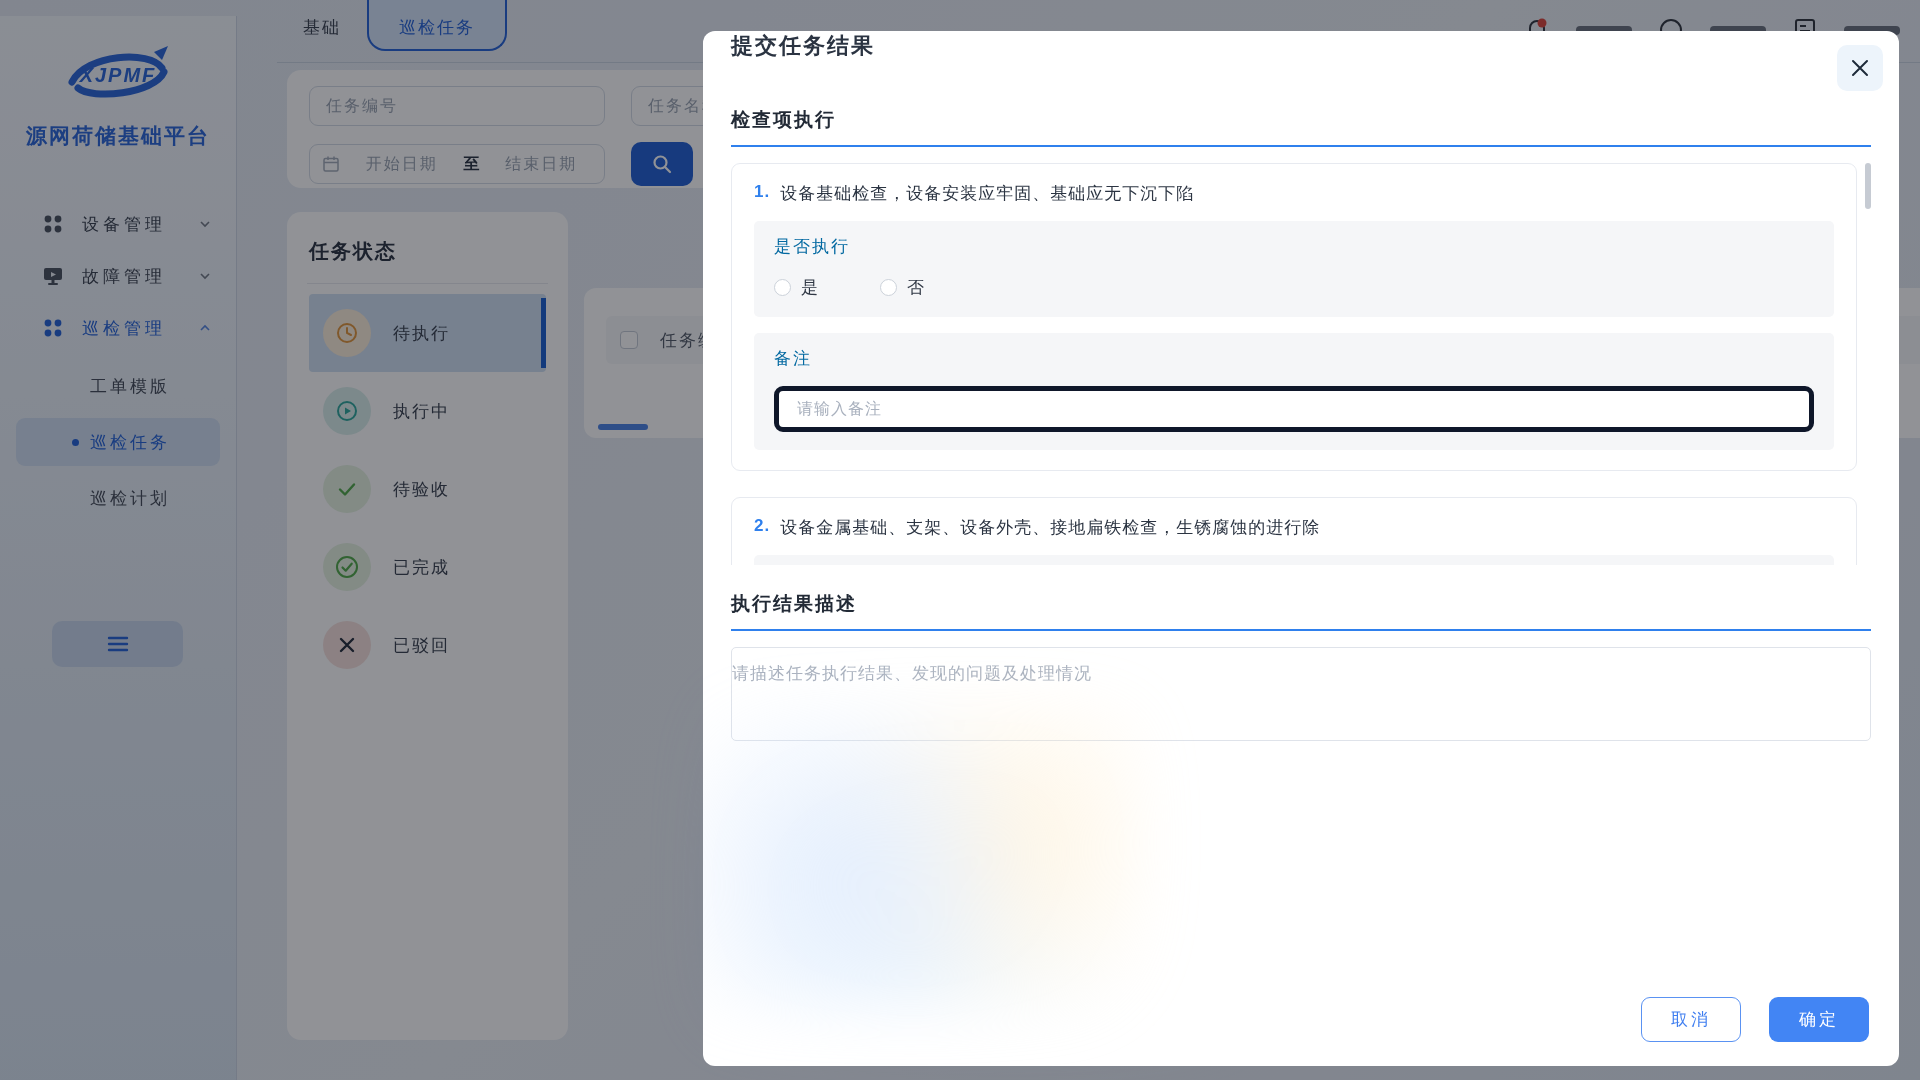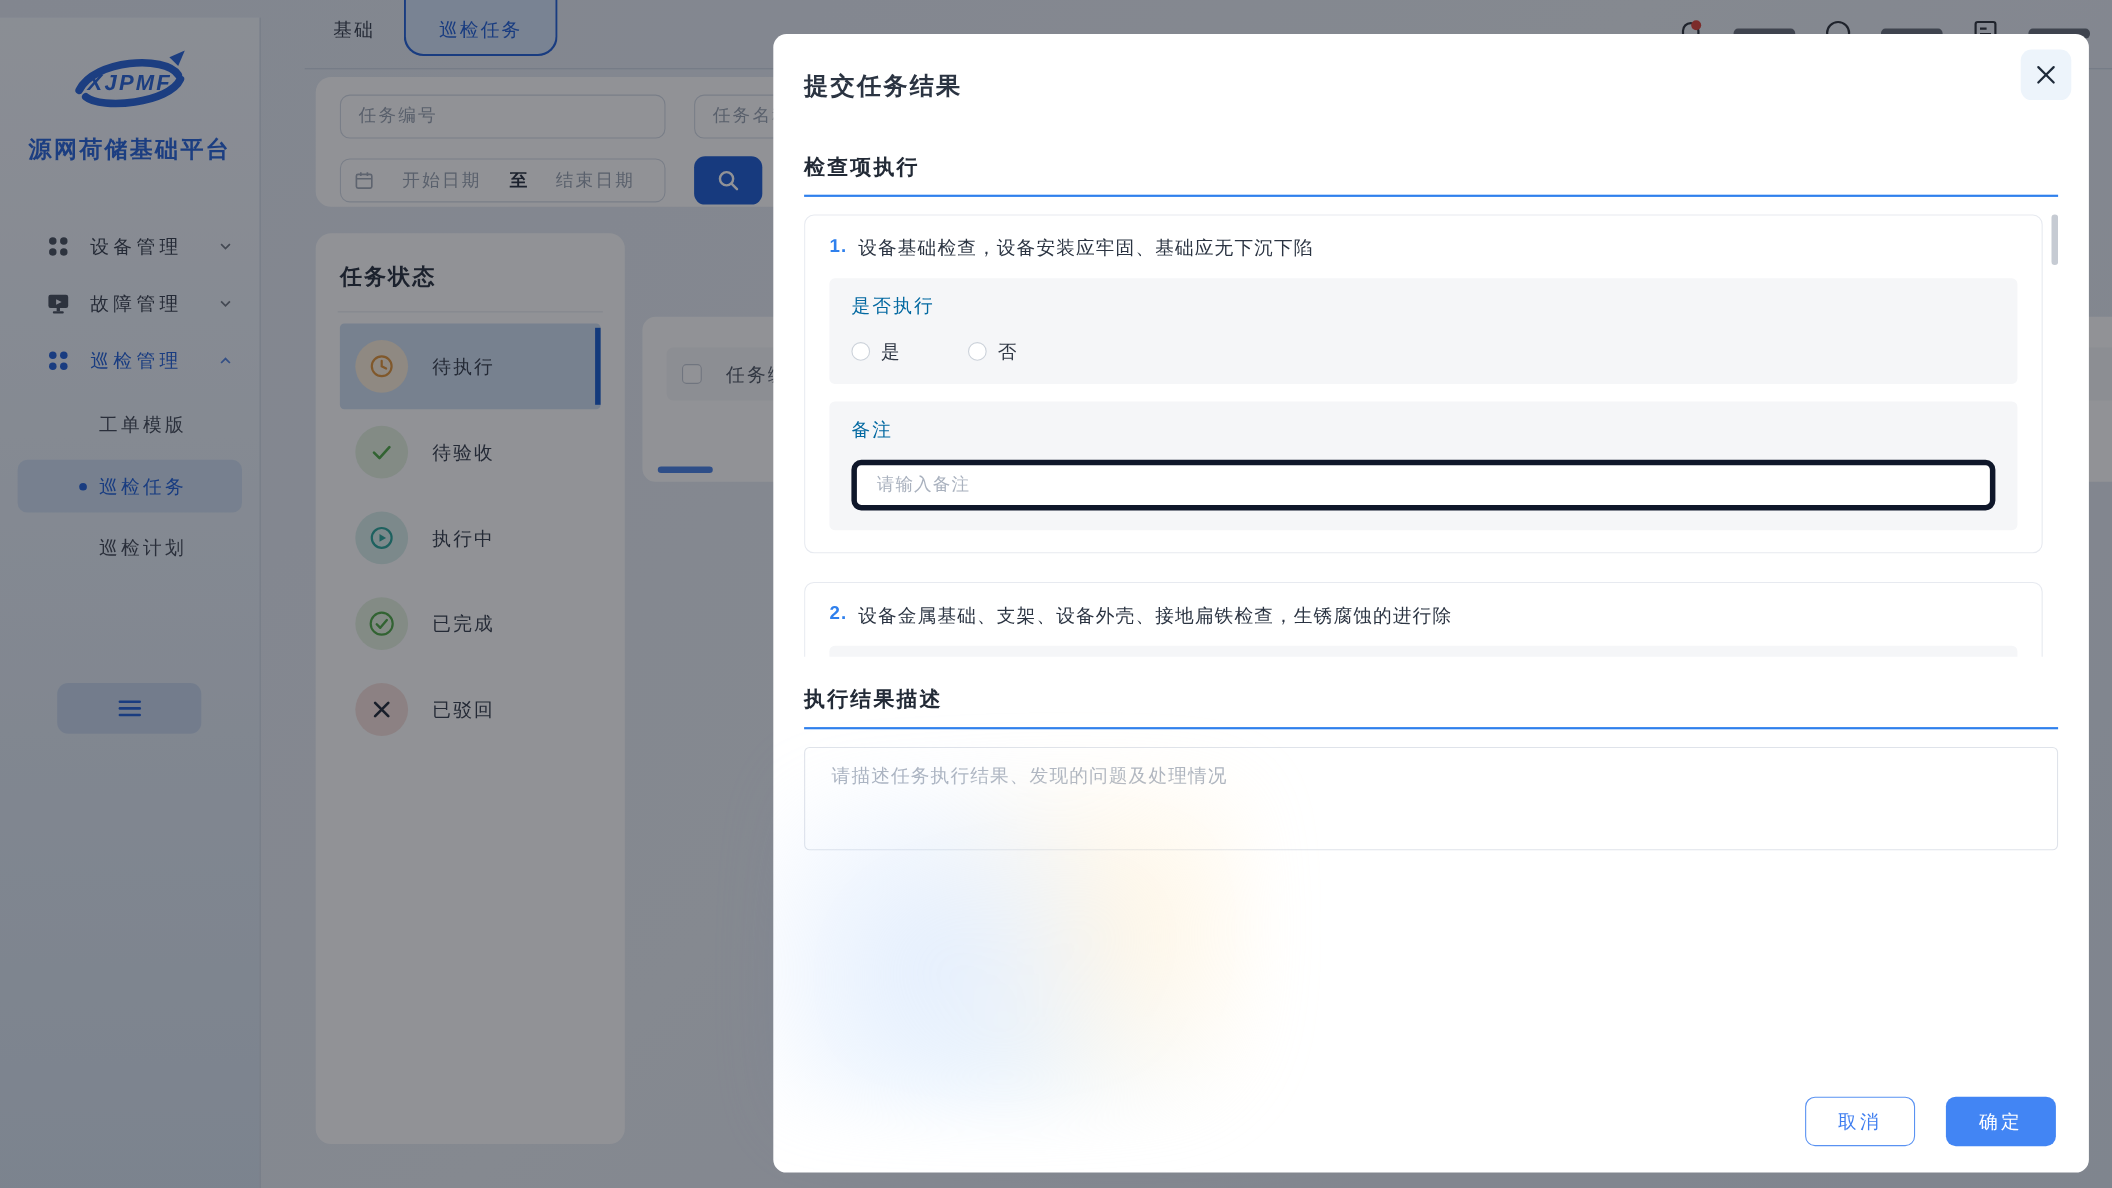--- a/index.html
+++ b/index.html
@@ -69,41 +69,41 @@
   .top-hdr { position:absolute; right:20px; top:10px; height:40px; display:flex; align-items:center; gap:26px; }
   .hdr-txt { width:56px; height:9px; border-radius:4px; background:#6b727e; }
 
   
   .overlay { position:absolute; inset:0; background:rgba(10,14,22,.45); z-index:50; }
   .modal { position:absolute; left:703px; top:31px; width:1196px; height:1035px; background:#fff; border-radius:12px; z-index:60; padding:0 28px; overflow:hidden; }
   .modal-deco { position:absolute; left:-20px; bottom:60px; width:460px; height:300px; filter:blur(30px); opacity:.5; pointer-events:none;
     background:radial-gradient(circle at 35% 55%, #c9defc 0%, transparent 60%),
                radial-gradient(circle at 70% 45%, #ffecc9 0%, transparent 55%),
                radial-gradient(circle at 50% 85%, #d8eeff 0%, transparent 60%); }
-  .modal-title { padding-top:32px; font-size:22px; font-weight:bold; color:#2b3442; letter-spacing:2px; }
+  .modal-title { font-size:22px; font-weight:bold; color:#2b3442; letter-spacing:2px; }
   .modal-close { position:absolute; top:14px; right:16px; width:46px; height:46px; border-radius:10px; background:#edf4fb;
     display:flex; align-items:center; justify-content:center; cursor:pointer; }
   .sec-title { margin-top:46px; font-size:19px; font-weight:bold; color:#222a36; letter-spacing:2px; padding-bottom:12px; border-bottom:2px solid #2f80ed; }
   .sec-title.second { margin-top:26px; }
   .check-scroll { position:relative; margin-top:4px; height:414px; overflow:hidden; padding-top:12px; }
   .v-track { position:absolute; right:0; top:6px; bottom:6px; width:6px; }
   .v-thumb { position:absolute; right:0; top:6px; width:6px; height:46px; background:#c6cbd3; border-radius:3px; }
   .chk-card { border:1px solid #e7eaf0; border-radius:9px; padding:18px 22px 20px; margin-bottom:26px; margin-right:14px; background:#fff; }
   .chk-title { display:flex; gap:10px; font-size:17px; color:#2b3442; letter-spacing:1px; }
   .chk-idx { color:#2f80ed; font-weight:bold; }
   .sub-block { margin-top:16px; background:#f5f6f8; border-radius:5px; padding:14px 20px 18px; }
   .sub-label { font-size:17px; color:#0369a1; letter-spacing:2px; }
   .radio-row { display:flex; align-items:center; margin-top:18px; gap:10px; }
   .radio { width:17px; height:17px; border:1px solid #ccd2da; border-radius:50%; background:#fff; flex:0 0 auto; }
   .radio-opt { display:flex; align-items:center; gap:10px; cursor:pointer; }
   .radio-opt + .radio-opt { margin-left:52px; }
   .radio-lbl { font-size:17px; color:#2f3744; }
   .note-input { margin-top:16px; width:100%; height:46px; border:5px solid #0f172a; border-radius:9px; background:#fff; padding:4px 18px; font-size:16px; color:#333; font-family:inherit; }
   .note-input::placeholder { color:#a9b1be; letter-spacing:1px; }
-  .result-area { margin-top:16px; width:100%; height:94px; border:1px solid #dfe3ea; border-radius:5px; padding:14px 24px; font-size:17px; color:#333; font-family:inherit; resize:none; }
+  .result-area { margin-top:16px; width:100%; height:94px; border:1px solid #dfe3ea; border-radius:5px; padding:14px 0; font-size:17px; color:#333; font-family:inherit; resize:none; }
   .result-area::placeholder { color:#aab2bf; letter-spacing:1px; }
   .modal-footer { position:absolute; right:30px; bottom:24px; display:flex; gap:28px; }
   .btn { min-width:100px; height:45px; border-radius:9px; display:flex; align-items:center; justify-content:center;
     font-size:17px; letter-spacing:3px; cursor:pointer; }
   .btn-cancel { background:#fff; border:1px solid #5a92f2; color:#3f7ef0; }
   .btn-confirm { background:#4285f4; color:#fff; }
 </style>
 </head>
 <body>
 
@@ -241,35 +241,35 @@
       <div class="status-item selected">
         <span class="s-ic ic-clock">
           <svg width="24" height="24" viewBox="0 0 24 24">
               <circle cx="12" cy="12" r="9" fill="none" stroke="#e0953c" stroke-width="2"></circle>
           <path d="M12 7 v5 l4 2" fill="none" stroke="#e0953c" stroke-width="2" stroke-linecap="round"></path>
             </svg>
         </span>
         <span class="s-lbl">待执行</span>
       </div>
       <div class="status-item">
-        <span class="s-ic ic-check">
-          <svg width="24" height="24" viewBox="0 0 24 24">
-              <path d="M5 12.5 l5 5 9 -10" fill="none" stroke="#52a94a" stroke-width="2.4" stroke-linecap="round" stroke-linejoin="round"></path>
-            </svg>
-        </span>
-        <span class="s-lbl">待验收</span>
-      </div>
-      <div class="status-item">
         <span class="s-ic ic-play">
           <svg width="24" height="24" viewBox="0 0 24 24">
               <circle cx="12" cy="12" r="9" fill="none" stroke="#2fa79c" stroke-width="2"></circle>
           <path d="M10 8.5 l6 3.5 -6 3.5 z" fill="#2fa79c"></path>
             </svg>
         </span>
         <span class="s-lbl">执行中</span>
+      </div>
+      <div class="status-item">
+        <span class="s-ic ic-check">
+          <svg width="24" height="24" viewBox="0 0 24 24">
+              <path d="M5 12.5 l5 5 9 -10" fill="none" stroke="#52a94a" stroke-width="2.4" stroke-linecap="round" stroke-linejoin="round"></path>
+            </svg>
+        </span>
+        <span class="s-lbl">待验收</span>
       </div>
       <div class="status-item">
         <span class="s-ic ic-done">
           <svg width="26" height="26" viewBox="0 0 26 26">
               <circle cx="13" cy="13" r="10" fill="none" stroke="#52a94a" stroke-width="2"></circle>
           <path d="M8.5 13.5 l3.2 3.2 6 -7" fill="none" stroke="#52a94a" stroke-width="2.2" stroke-linecap="round" stroke-linejoin="round"></path>
             </svg>
         </span>
         <span class="s-lbl">已完成</span>
       </div>

